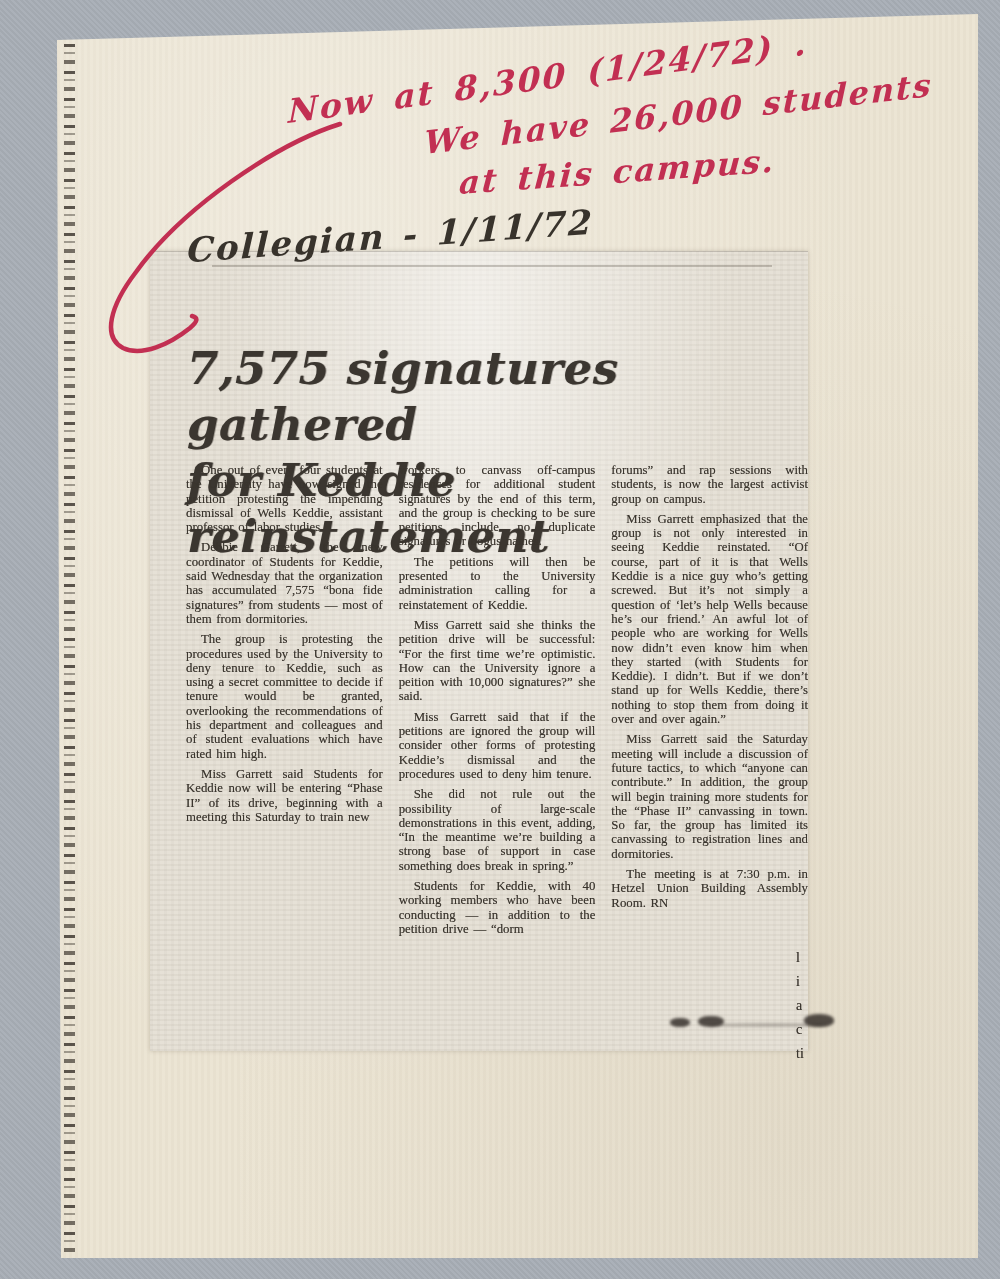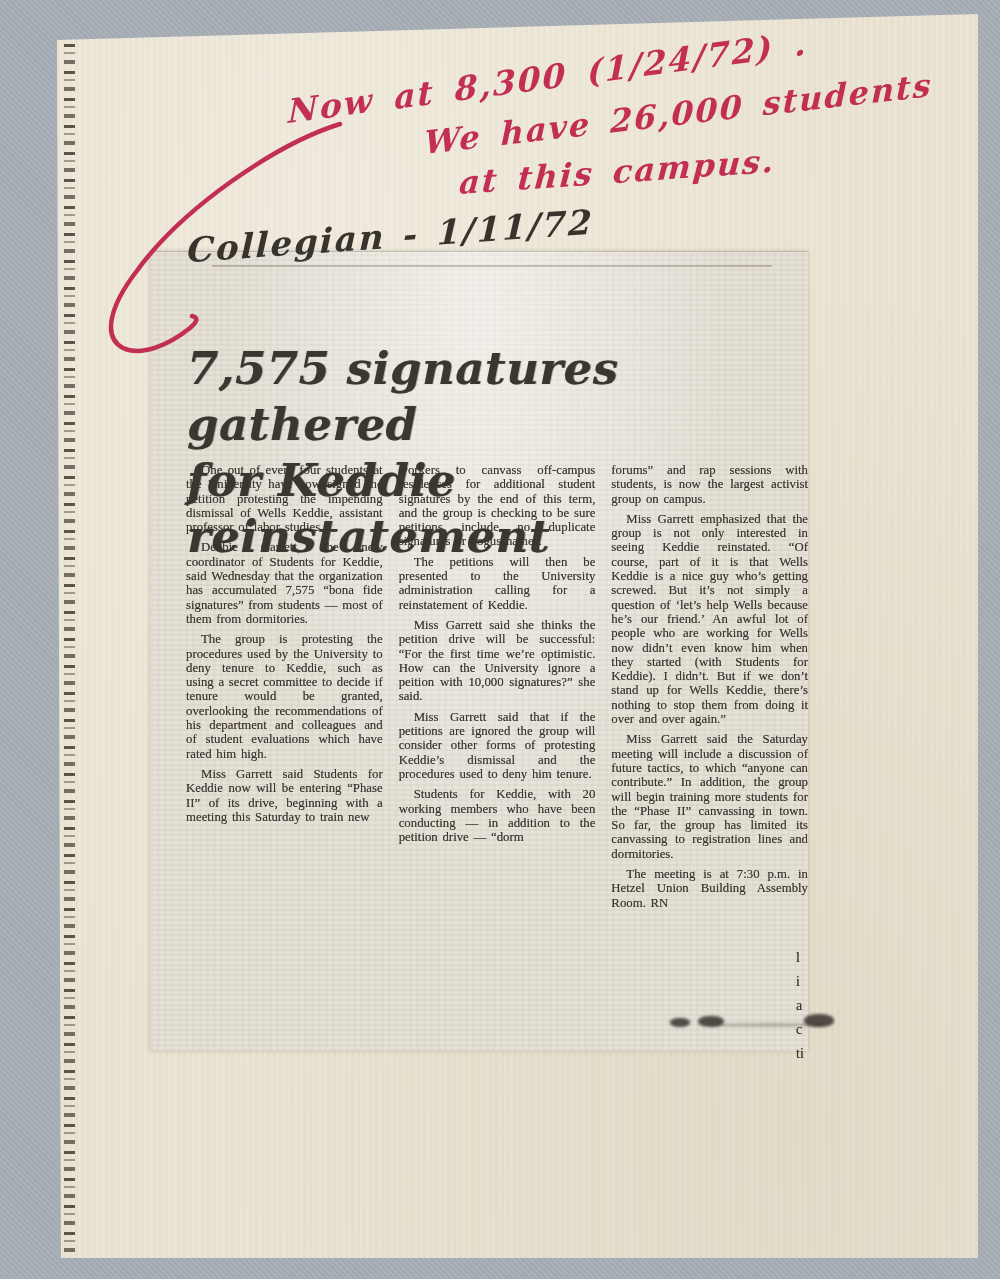--- a/index.html
+++ b/index.html
@@ -102,21 +102,22 @@
         <p>One out of every four students at the University have now signed the petition protesting the impending dismissal of Wells Keddie, assistant professor of labor studies.</p>
         <p>Debbie Garrett, the new coordinator of Students for Keddie, said Wednesday that the organization has accumulated 7,575 “bona fide signatures” from students — most of them from dormitories.</p>
         <p>The group is protesting the procedures used by the University to deny tenure to Keddie, such as using a secret committee to decide if tenure would be granted, overlooking the recommendations of his department and colleagues and of student evaluations which have rated him high.</p>
         <p>Miss Garrett said Students for Keddie now will be entering “Phase II” of its drive, beginning with a meeting this Saturday to train new</p>
       </div>
       <div class="col">
         <p class="cont">workers to canvass off-campus residences for additional student signatures by the end of this term, and the group is checking to be sure petitions include no duplicate signatures or bogus names.</p>
         <p>The petitions will then be presented to the University administration calling for a reinstatement of Keddie.</p>
         <p>Miss Garrett said she thinks the petition drive will be successful: “For the first time we’re optimistic. How can the University ignore a peition with 10,000 signatures?” she said.</p>
         <p>Miss Garrett said that if the petitions are ignored the group will consider other forms of protesting Keddie’s dismissal and the procedures used to deny him tenure.</p>
-        <p>Students for Keddie, with 20 working members who have been conducting — in addition to the petition drive — “dorm</p>
+        <p>She did not rule out the possibility of large-scale demonstrations in this event, adding, “In the meantime we’re building a strong base of support in case something does break in spring.”</p>
+        <p>Students for Keddie, with 40 working members who have been conducting — in addition to the petition drive — “dorm</p>
       </div>
       <div class="col">
         <p class="cont">forums” and rap sessions with students, is now the largest activist group on campus.</p>
         <p>Miss Garrett emphasized that the group is not only interested in seeing Keddie reinstated. “Of course, part of it is that Wells Keddie is a nice guy who’s getting screwed. But it’s not simply a question of ‘let’s help Wells because he’s our friend.’ An awful lot of people who are working for Wells now didn’t even know him when they started (with Students for Keddie). I didn’t. But if we don’t stand up for Wells Keddie, there’s nothing to stop them from doing it over and over again.”</p>
         <p>Miss Garrett said the Saturday meeting will include a discussion of future tactics, to which “anyone can contribute.” In addition, the group will begin training more students for the “Phase II” canvassing in town. So far, the group has limited its canvassing to registration lines and dormitories.</p>
         <p>The meeting is at 7:30 p.m. in Hetzel Union Building Assembly Room. RN</p>
       </div>
     </div>
 
     <div class="fragments">

